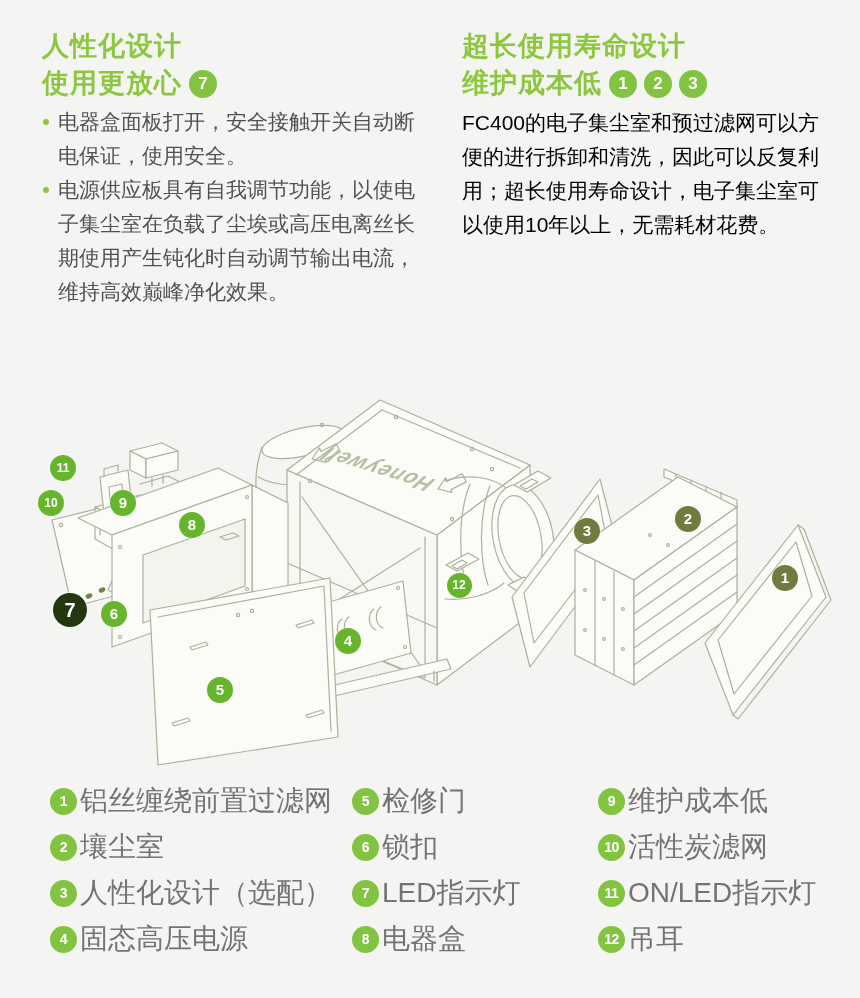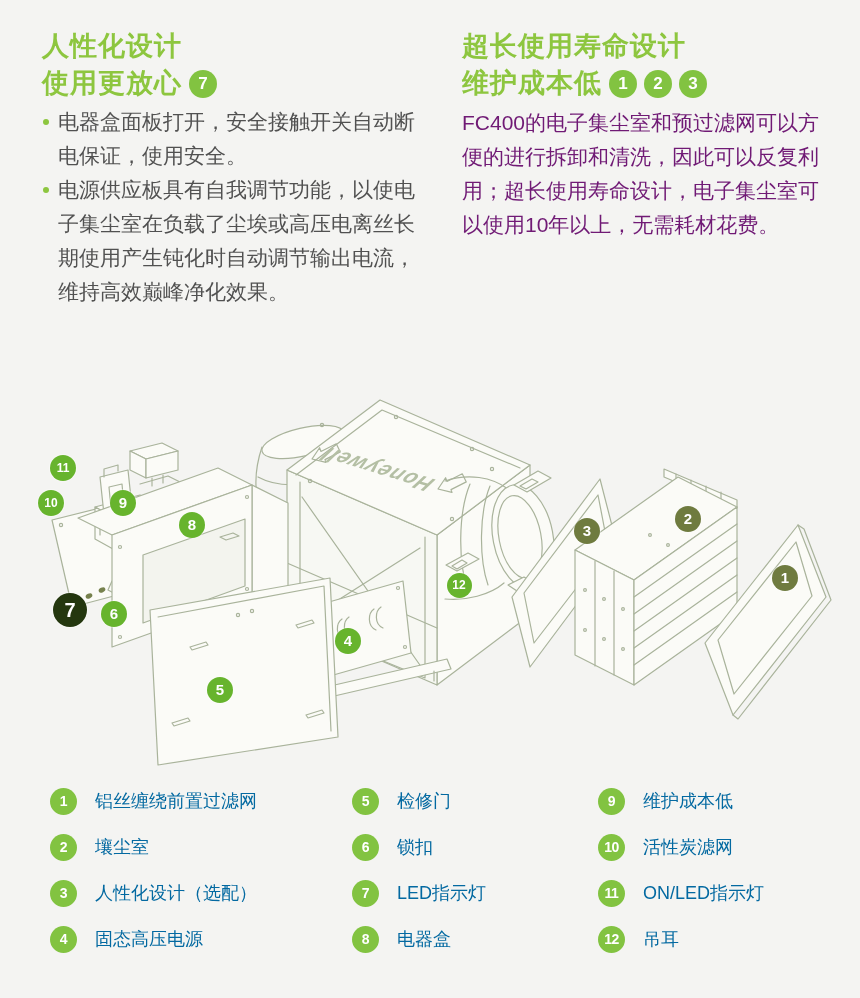--- a/index.html
+++ b/index.html
@@ -7,37 +7,37 @@
         font-family:"Liberation Sans","DejaVu Sans",sans-serif;}
   .col{position:absolute;top:28px;}
   .col-left{left:42px;width:392px;}
   .col-right{left:462px;width:392px;}
   h2.heading{margin:0;font-size:27px;line-height:37px;color:#8dc63f;font-weight:bold;letter-spacing:1px;}
   .hbadge{display:inline-block;width:28px;height:28px;border-radius:50%;background:#82c341;color:#fff;
           font-size:17px;line-height:28px;text-align:center;vertical-align:3px;margin-left:7px;letter-spacing:0;}
   .bullets{margin:3px 0 12px 0;padding:0;list-style:none;}
   .bullets li{position:relative;padding-left:16px;width:372px;font-size:21px;line-height:34px;color:#515151;}
   .bdot{position:absolute;left:1px;top:14px;width:6px;height:6px;border-radius:50%;background:#8dc63f;}
-  .para{margin:4px 0 0 0;width:372px;font-size:21px;line-height:34px;color:#701a75;}
+  .para{margin:4px 0 0 0;width:372px;font-size:21px;line-height:34px;color:#000000;}
   .diagram{position:absolute;left:0;top:385px;width:860px;height:395px;}
   .diagram svg{position:absolute;left:0;top:0;}
   .callout{position:absolute;border-radius:50%;color:#fff;font-weight:bold;text-align:center;
            box-shadow:0 0 0 1px rgba(255,255,255,.35);}
   .callout.bright{background:#67b42d;}
   .callout.olive{background:#6f7b3f;}
   .callout.dark{background:#24370f;}
   .legend{position:absolute;left:0;top:778px;width:860px;height:200px;}
   .legend-col{position:absolute;top:0;}
   .legend-col.c0{left:50px;}
   .legend-col.c1{left:352px;}
   .legend-col.c2{left:598px;}
   .legend-item{display:flex;align-items:center;height:46px;}
   .lbadge{flex:0 0 27px;width:27px;height:27px;border-radius:50%;background:#82c341;color:#fff;
           font-size:14px;font-weight:bold;line-height:27px;text-align:center;letter-spacing:-0.5px;}
-  .llabel{margin-left:18px;font-size:18px;color:#0369a1;}
+  .llabel{margin-left:3px;font-size:28px;color:#737373;}
 </style>
 </head>
 <body>
 
 <div class="page">
 
   <section class="col col-left">
     <h2 class="heading">
       <span>人性化设计</span><br>
       <span>使用更放心</span><span class="hbadge">7</span>

